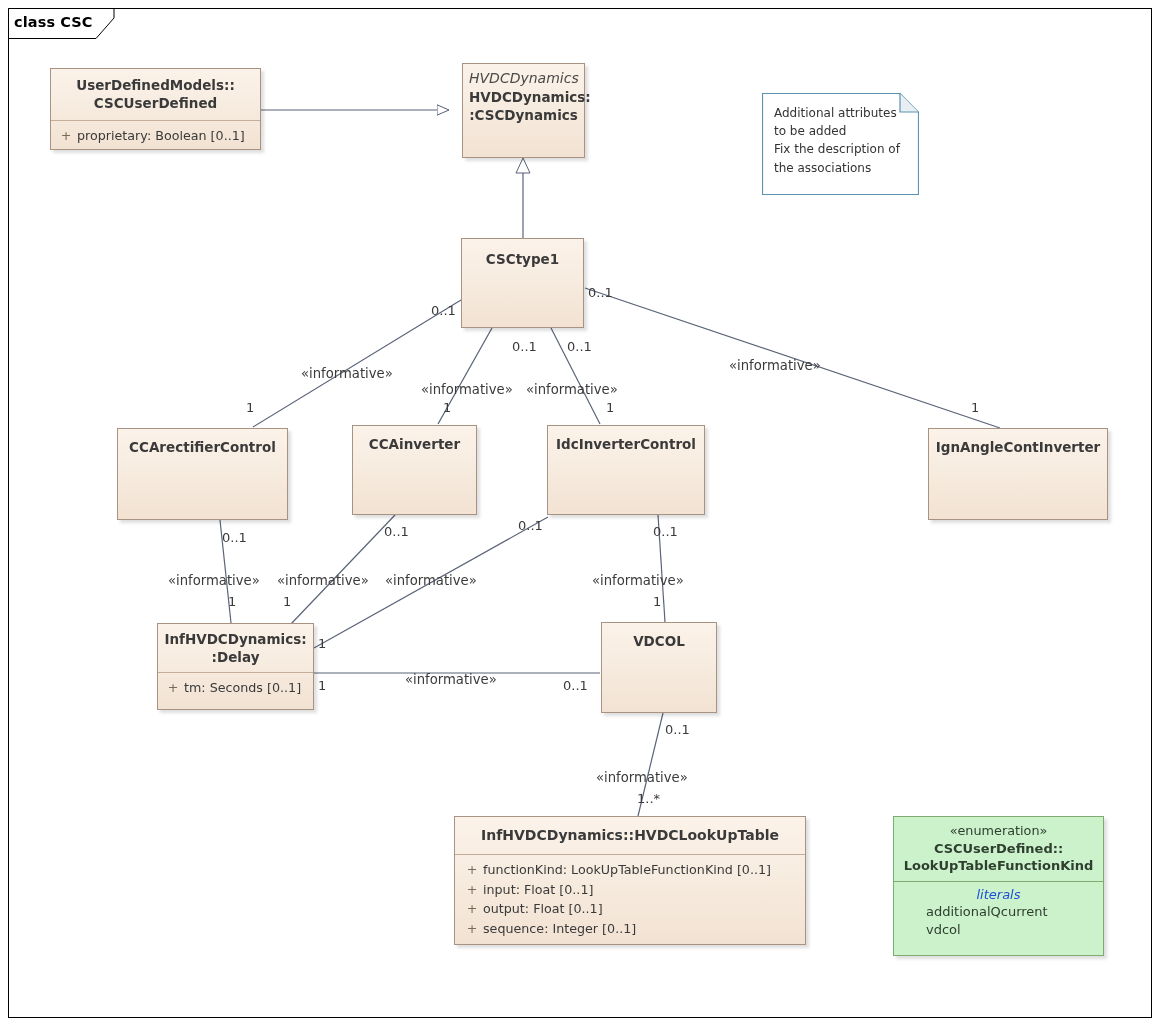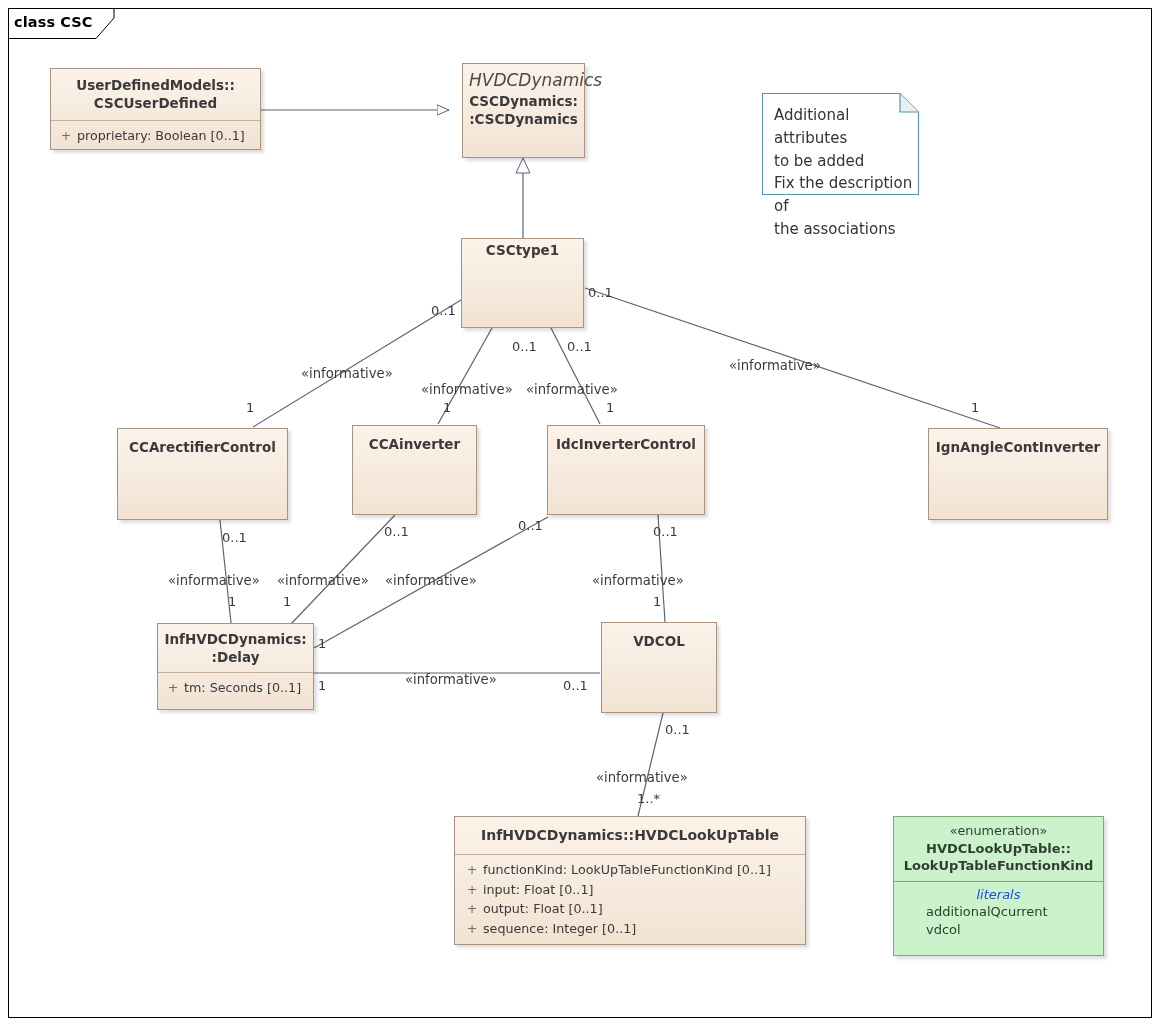--- a/index.html
+++ b/index.html
@@ -72,21 +72,21 @@
     text-align: center;
     font-size: 13.5px;
     font-weight: bold;
     color: #3a3a3a;
     line-height: 1.35;
   }
   .uml-class .name-compartment .stereotype {
     display: block;
     font-weight: normal;
     font-style: italic;
-    font-size: 17px;
+    font-size: 14px;
     color: #4a4a4a;
   }
   .uml-class .name-compartment .qualifier {
     display: block;
   }
   .uml-class .divider {
     height: 1px;
     background: #c5ad99;
   }
   .uml-class .attrs {
@@ -149,21 +149,21 @@
   }
   
   .uml-note {
     position: absolute;
     box-sizing: border-box;
   }
   .uml-note .note-text {
     position: absolute;
     left: 12px;
     top: 11px;
-    font-size: 15px;
+    font-size: 12px;
     color: #333333;
     line-height: 1.52;
     white-space: pre-line;
   }
   
   .edge-label {
     position: absolute;
     font-size: 13px;
     color: #3a3a3a;
     white-space: nowrap;
@@ -230,27 +230,27 @@
       <div class="attr-row">
         <span class="attr-vis">+</span>
         <span class="attr-text">proprietary: Boolean [0..1]</span>
       </div>
     </div>
   </div>
 
   <div class="uml-class" style="left:462px; top:63px; width:123px; height:95px;">
     <div class="name-compartment" style="padding-top:5px;">
       <span class="stereotype">HVDCDynamics</span>
-      <span class="qualifier">CSCDynamics:</span>
+      <span class="qualifier">HVDCDynamics:</span>
       <span>:CSCDynamics</span>
     </div>
   </div>
 
   <div class="uml-class" style="left:461px; top:238px; width:123px; height:90px;">
-    <div class="name-compartment" style="padding-top:2px;">
+    <div class="name-compartment" style="padding-top:11px;">
       <span>CSCtype1</span>
     </div>
   </div>
 
   <div class="uml-class" style="left:117px; top:428px; width:171px; height:92px;">
     <div class="name-compartment" style="padding-top:9px;">
       <span>CCArectifierControl</span>
     </div>
   </div>
 
@@ -313,21 +313,21 @@
       <div class="attr-row">
         <span class="attr-vis">+</span>
         <span class="attr-text">sequence: Integer [0..1]</span>
       </div>
     </div>
   </div>
 
   <div class="uml-enum" style="left:893px; top:816px; width:211px; height:140px;">
     <div class="name-compartment">
       <span class="stereotype">«enumeration»</span>
-      <span class="qualifier">HVDCLookUpTable::</span>
+      <span class="qualifier">CSCUserDefined::</span>
       <span>LookUpTableFunctionKind</span>
     </div>
     <div class="divider"></div>
     <div class="literals-wrap">
       <div class="literals-head">literals</div>
       <div class="literal-row">additionalQcurrent</div>
       <div class="literal-row">vdcol</div>
     </div>
   </div>
 

